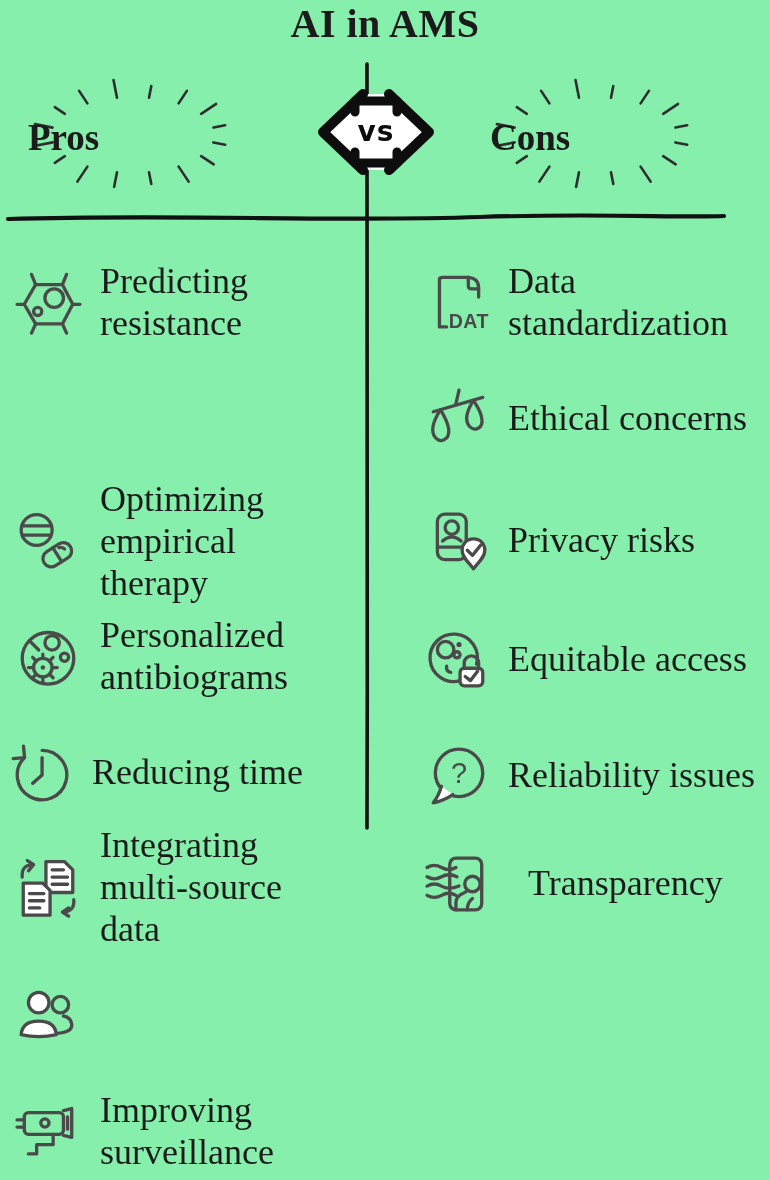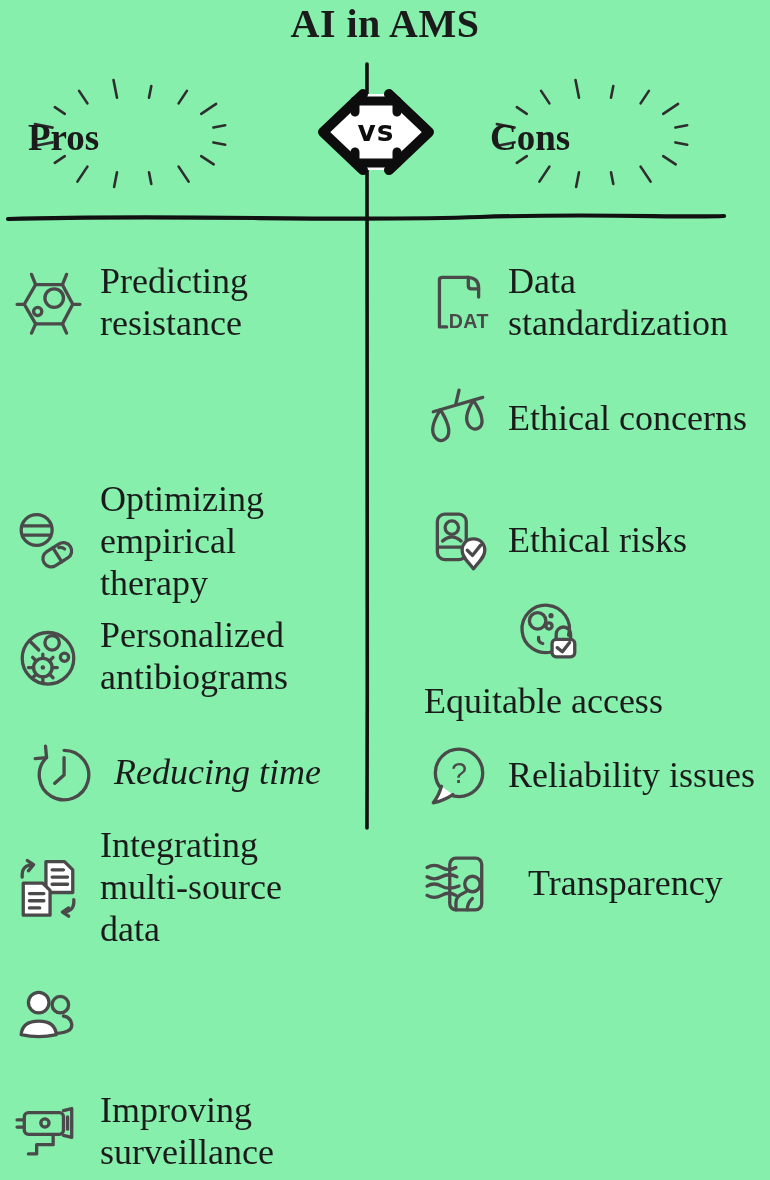--- a/index.html
+++ b/index.html
@@ -134,21 +134,21 @@
         <circle cx="36" cy="18" r="7"></circle>
           <circle cx="48" cy="32" r="4"></circle>
         <circle cx="27" cy="42" r="9"></circle>
           <circle class="dot" cx="27" cy="42" r="2.2"></circle>
         <path d="M 36 42 L 41 42 M 33.4 48.4 L 36.9 51.9 M 27 51 L 27 56 M 20.6 48.4 L 17.1 51.9 M 18 42 L 13 42 M 20.6 35.6 L 17.1 32.1 M 27 33 L 27 29 M 33.4 35.6 L 36.9 32.1"></path>
       </svg>
     </span>
     <span class="label">Personalized antibiograms</span>
   </div>
 
-  <div class="row pros-row" style="left:26px;top:773px;font-style:italic;">
+  <div class="row pros-row" style="left:4px;top:773px;">
     <span class="icon">
       <svg class="ic" viewBox="0 0 64 64" width="66" height="66">
         <path d="M 17 17 A 24 24 0 1 0 34 10"></path>
         <path d="M 17 17 L 16 6 M 17 17 L 6 18"></path>
         <path d="M 34 34 V 17 M 34 34 L 25 42"></path>
       </svg>
     </span>
     <span class="label">Reducing time</span>
   </div>
 
@@ -219,24 +219,24 @@
     <span class="icon">
       <svg class="ic" viewBox="0 0 64 64" width="66" height="66">
         <rect x="12" y="6" width="28" height="44" rx="7"></rect>
         <circle cx="26" cy="19" r="6.5"></circle>
         <path d="M 17 32 Q 26 24 35 32"></path>
         <path d="M 13 38 H 39"></path>
         <path class="fillw" d="M 47 30 C 54 30 58 35 58 41 C 58 48 52 52 47 59 C 42 52 36 48 36 41 C 36 35 40 30 47 30 Z"></path>
         <path d="M 41 41 L 46 46 L 54 36"></path>
       </svg>
     </span>
-    <span class="label">Ethical risks</span>
-  </div>
-
-  <div class="row cons-row" style="left:424px;top:660px;flex-direction:column;">
+    <span class="label">Privacy risks</span>
+  </div>
+
+  <div class="row cons-row" style="left:424px;top:660px;">
     <span class="icon">
       <svg class="ic" viewBox="0 0 64 64" width="66" height="66">
         <path d="M 34 52 A 23 23 0 1 1 50 36"></path>
         <circle cx="20" cy="22" r="8"></circle>
         <circle class="dot" cx="33" cy="17" r="2.5"></circle>
         <circle cx="31" cy="27" r="3"></circle>
         <path d="M 21 38 Q 20 43 25 44"></path>
         <path d="M 38 40 V 35 A 7 7 0 0 1 52 35 V 40"></path>
         <rect class="fillw" x="34" y="40" width="22" height="17" rx="4"></rect>
         <path d="M 39 48 L 44 52 L 51 43"></path>

